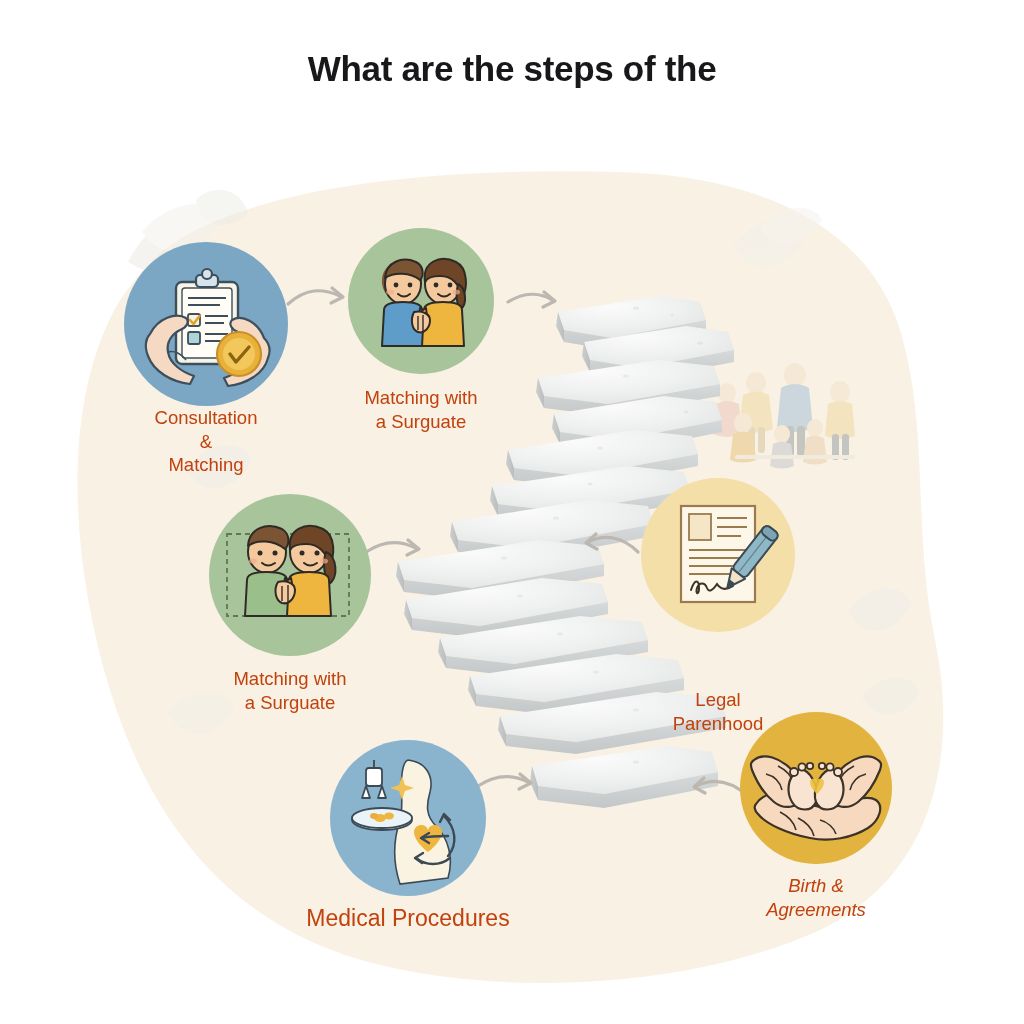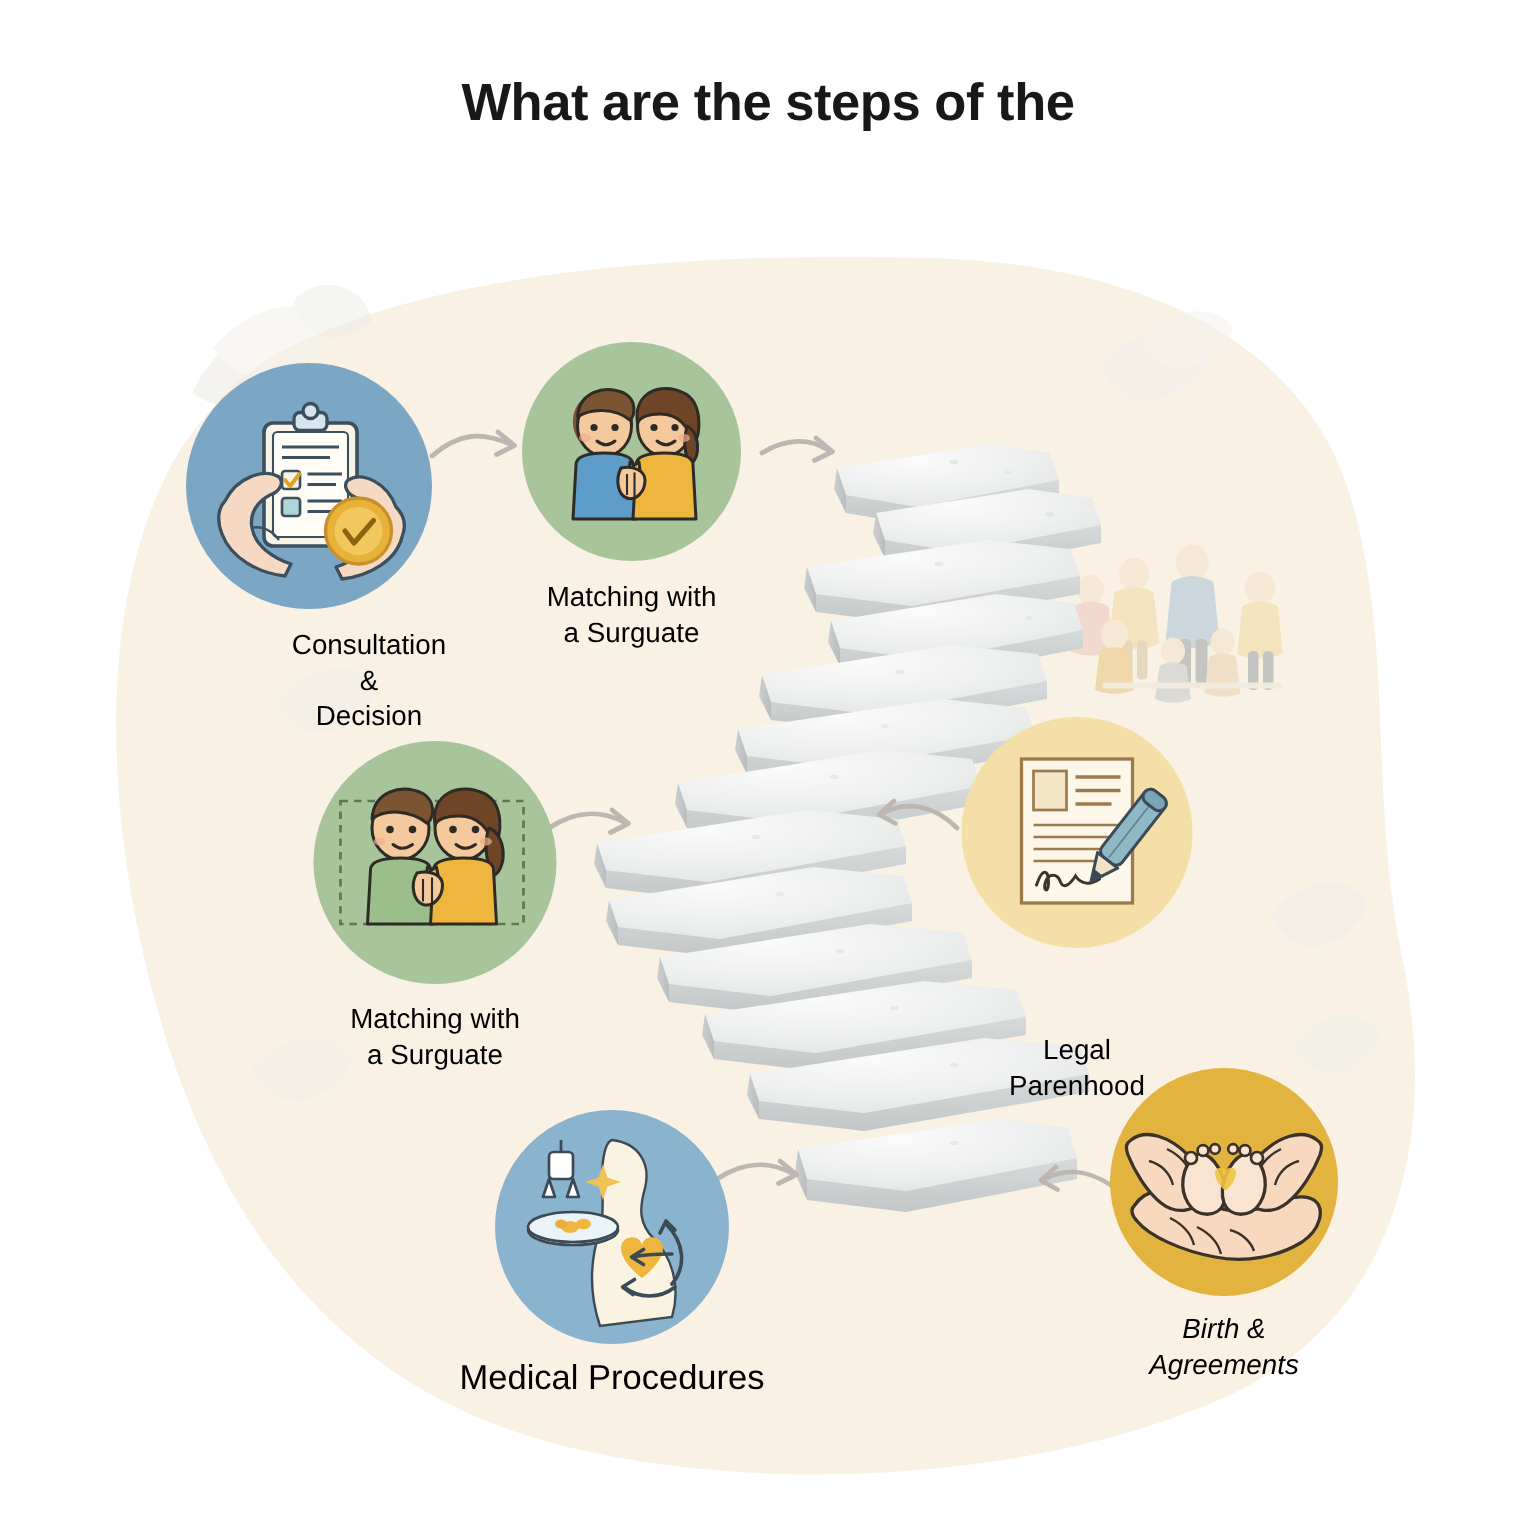--- a/index.html
+++ b/index.html
@@ -33,21 +33,21 @@
     position:relative;
     border-radius:50%;
     overflow:hidden;
     display:block;
   }
   .caption {
     position:absolute;
     left:50%;
     transform:translateX(-50%);
     text-align:center;
-    color:#000000;
+    color:#c2410c;
     font-size:18.5px;
     line-height:1.28;
     white-space:nowrap;
   }
   .caption .ln { display:block; }
   .caption.small { font-size:23px; }
 </style>
 </head>
 <body>
 
@@ -252,24 +252,24 @@
         <path d="M 26 92 C 34 76, 52 70, 62 76 C 66 80, 62 86, 56 88 C 48 92, 42 100, 44 110 C 46 122, 58 130, 70 134 L 66 142 C 48 140, 30 130, 24 114 C 20 104, 22 96, 26 92 Z" fill="#F6D9C2" stroke="#3C4F5C" stroke-width="2.2" stroke-linejoin="round"></path>
         <path d="M 44 110 C 50 108, 58 112, 62 118" fill="none" stroke="#3C4F5C" stroke-width="1.6"></path>
 
         <path d="M 140 96 C 134 80, 118 72, 108 78 C 104 82, 108 88, 114 90 C 122 94, 128 102, 126 112 C 124 124, 112 132, 100 136 L 104 144 C 122 142, 140 132, 144 116 C 148 106, 144 100, 140 96 Z" fill="#F6D9C2" stroke="#3C4F5C" stroke-width="2.2" stroke-linejoin="round"></path>
 
         <circle cx="115" cy="112" r="22" fill="#E8B23A" stroke="#C8902A" stroke-width="2.2"></circle>
         <circle cx="115" cy="112" r="16" fill="#F2C85C"></circle>
         <path d="M 106 112 l 6 8 l 13 -15" fill="none" stroke="#8C6410" stroke-width="3.4" stroke-linecap="round" stroke-linejoin="round"></path>
       </svg>
     </div>
-    <div class="caption" style="top:176px;margin-left:40px;">
+    <div class="caption" style="top:164px;">
       <span class="ln">Consultation</span>
       <span class="ln">&amp;</span>
-      <span class="ln">Decision</span>
+      <span class="ln">Matching</span>
     </div>
   </div>
 
   <div class="node" style="left:348px; top:228px;">
     <div class="circle" style="width:146px;height:146px;background:#A8C49A;">
       <svg viewBox="0 0 146 146" width="146" height="146">
 
         <path d="M 38 66 C 30 54, 34 38, 48 34 C 62 30, 74 38, 74 52 C 74 62, 68 70, 58 72 Z" fill="#7A5433"></path>
         <ellipse cx="55" cy="56" rx="18" ry="20" fill="#F3C99D" stroke="#2E2A26" stroke-width="2"></ellipse>
         <path d="M 37 50 C 38 34, 54 28, 68 34 C 76 38, 76 48, 72 52 C 62 44, 46 44, 37 50 Z" fill="#7A5433" stroke="#2E2A26" stroke-width="2" stroke-linejoin="round"></path>

